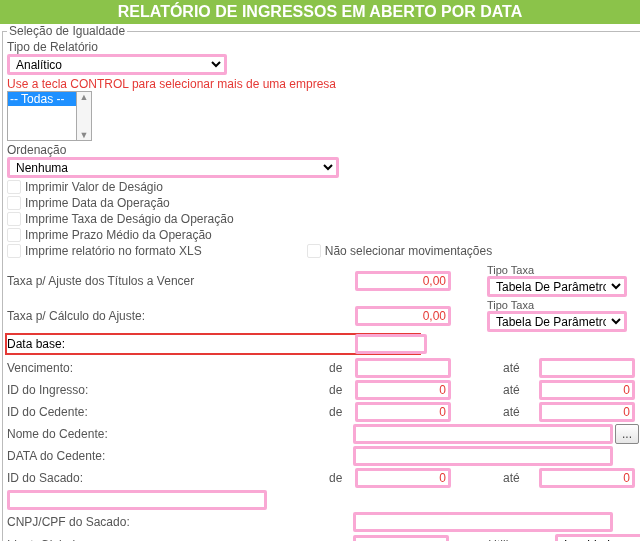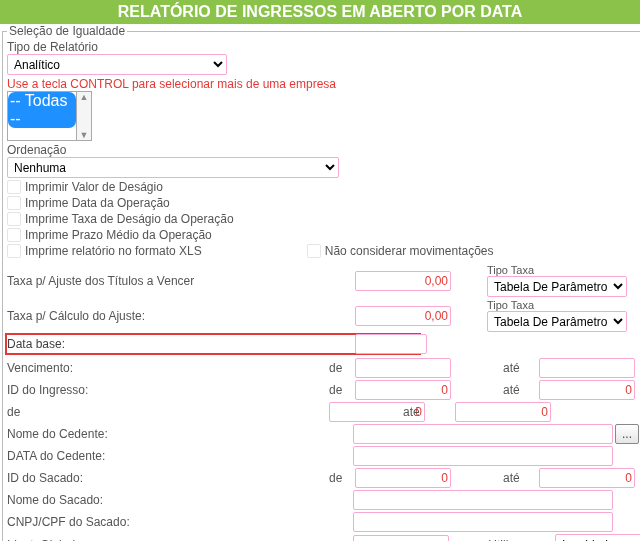--- a/index.html
+++ b/index.html
@@ -22,54 +22,54 @@
   fieldset.main {
     border: 1px solid #bbb;
     margin: 0 2px;
     padding: 2px 4px 4px 4px;
   }
   legend { font-size: 12px; color: #555; }
   .label { color: #555; }
   select, input[type="text"] {
     font-size: 12px;
     height: 20px;
-    border: 1px solid #f9a8d4;
+    border: 3px solid #f9a8d4;
     border-radius: 2px;
     background: #fff;
     padding: 0 2px;
   }
   select { height: 21px; }
   .mt2 { margin-top: 2px; }
   .hint-red { color: #e53935; font-size: 12px; }
   .multi-select-wrap { display: flex; align-items: flex-start; }
   .multi-select {
     width: 70px; height: 50px; border: 1px solid #aaa; background: #fff;
     overflow: hidden;
   }
   .multi-option {
-    background: #1e90ff; color: #fff; font-size: 16px; padding: 0 2px; border-radius: 7px;
+    background: #1e90ff; color: #fff; font-size: 12px; padding: 0 2px;
   }
   .scroll-col {
     width: 15px; height: 50px; border: 1px solid #aaa; border-left: none;
     display: flex; flex-direction: column; justify-content: space-between;
     background: #f5f5f5; font-size: 9px; color: #888; align-items: center;
   }
   .scroll-btn { width: 100%; text-align: center; line-height: 10px; }
   .checkbox-row { display: flex; align-items: center; margin-top: 2px; }
   .cb {
     width: 14px; height: 14px; border: 1px solid #e5e5e5; border-radius: 2px;
     margin-right: 4px; flex: 0 0 14px;
   }
   .grid {
     display: grid;
     grid-template-columns: 320px 24px 98px 82px 108px;
     column-gap: 2px;
     align-items: center;
   }
-  .red-text { color: #404040; }
+  .red-text { color: #000000; }
   .browse-btn {
     width: 24px; height: 20px; border: 1px solid #888; background: linear-gradient(#fff,#e6e6e6);
     border-radius: 2px; text-align: center; line-height: 18px; font-size: 12px; color:#444;
   }
   .section-row { margin-top: 2px; }
   .highlight-box {
     border: 2px solid #e53935;
     position: absolute;
     pointer-events: none;
   }
@@ -129,21 +129,21 @@
     </div>
   <div class="checkbox-row">
       <div class="cb"></div>
       <span>Imprime Prazo Médio da Operação</span>
     </div>
   <div class="checkbox-row" style="justify-content:flex-start;">
     <div class="cb"></div>
       <span>Imprime relatório no formato XLS</span>
     <div style="width:105px"></div>
     <div class="cb"></div>
-      <span>Não considerar movimentações</span>
+      <span>Não selecionar movimentações</span>
   </div>
 
   
   <div class="grid section-row rel" style="margin-top:6px; grid-template-columns: 320px 24px 98px 30px 160px;">
     <span class="label">Taxa p/ Ajuste dos Títulos a Vencer</span>
     <span></span>
     <input type="text" class="num-input" value="0,00" style="">
     <span></span>
     <div class="tipo-taxa-block">
       <span class="label">Tipo Taxa</span>
@@ -188,20 +188,21 @@
   <div class="grid section-row">
     <span class="label">ID do Ingresso:</span>
     <span class="de-label">de</span>
     <input type="text" class="num-input" value="0" style="">
     <span class="ate-label">até</span>
     <input type="text" class="num-input" value="0" style="">
   </div>
 
   
   <div class="grid section-row">
+    <span class="label">ID do Cedente:</span>
     <span class="de-label">de</span>
     <input type="text" class="num-input" value="0" style="">
     <span class="ate-label">até</span>
     <input type="text" class="num-input" value="0" style="">
   </div>
 
   
   <div class="grid section-row" style="grid-template-columns: 344px 260px 28px;">
     <span class="label">Nome do Cedente:</span>
     <input type="text" class="filter-input-wide" value="" style="">
@@ -219,21 +220,20 @@
   <div class="grid section-row">
     <span class="label">ID do Sacado:</span>
     <span class="de-label">de</span>
     <input type="text" class="num-input" value="0" style="">
     <span class="ate-label">até</span>
     <input type="text" class="num-input" value="0" style="">
   </div>
 
   
   <div class="grid section-row" style="grid-template-columns: 344px 260px 28px;">
-    <span class="label">Nome do Sacado:</span>
     <input type="text" class="filter-input-wide" value="" style="">
     <span></span>
   </div>
 
   
   <div class="grid section-row" style="grid-template-columns: 344px 260px 28px;">
     <span class="label">CNPJ/CPF do Sacado:</span>
     <input type="text" class="filter-input-wide" value="" style="">
     <span></span>
   </div>

